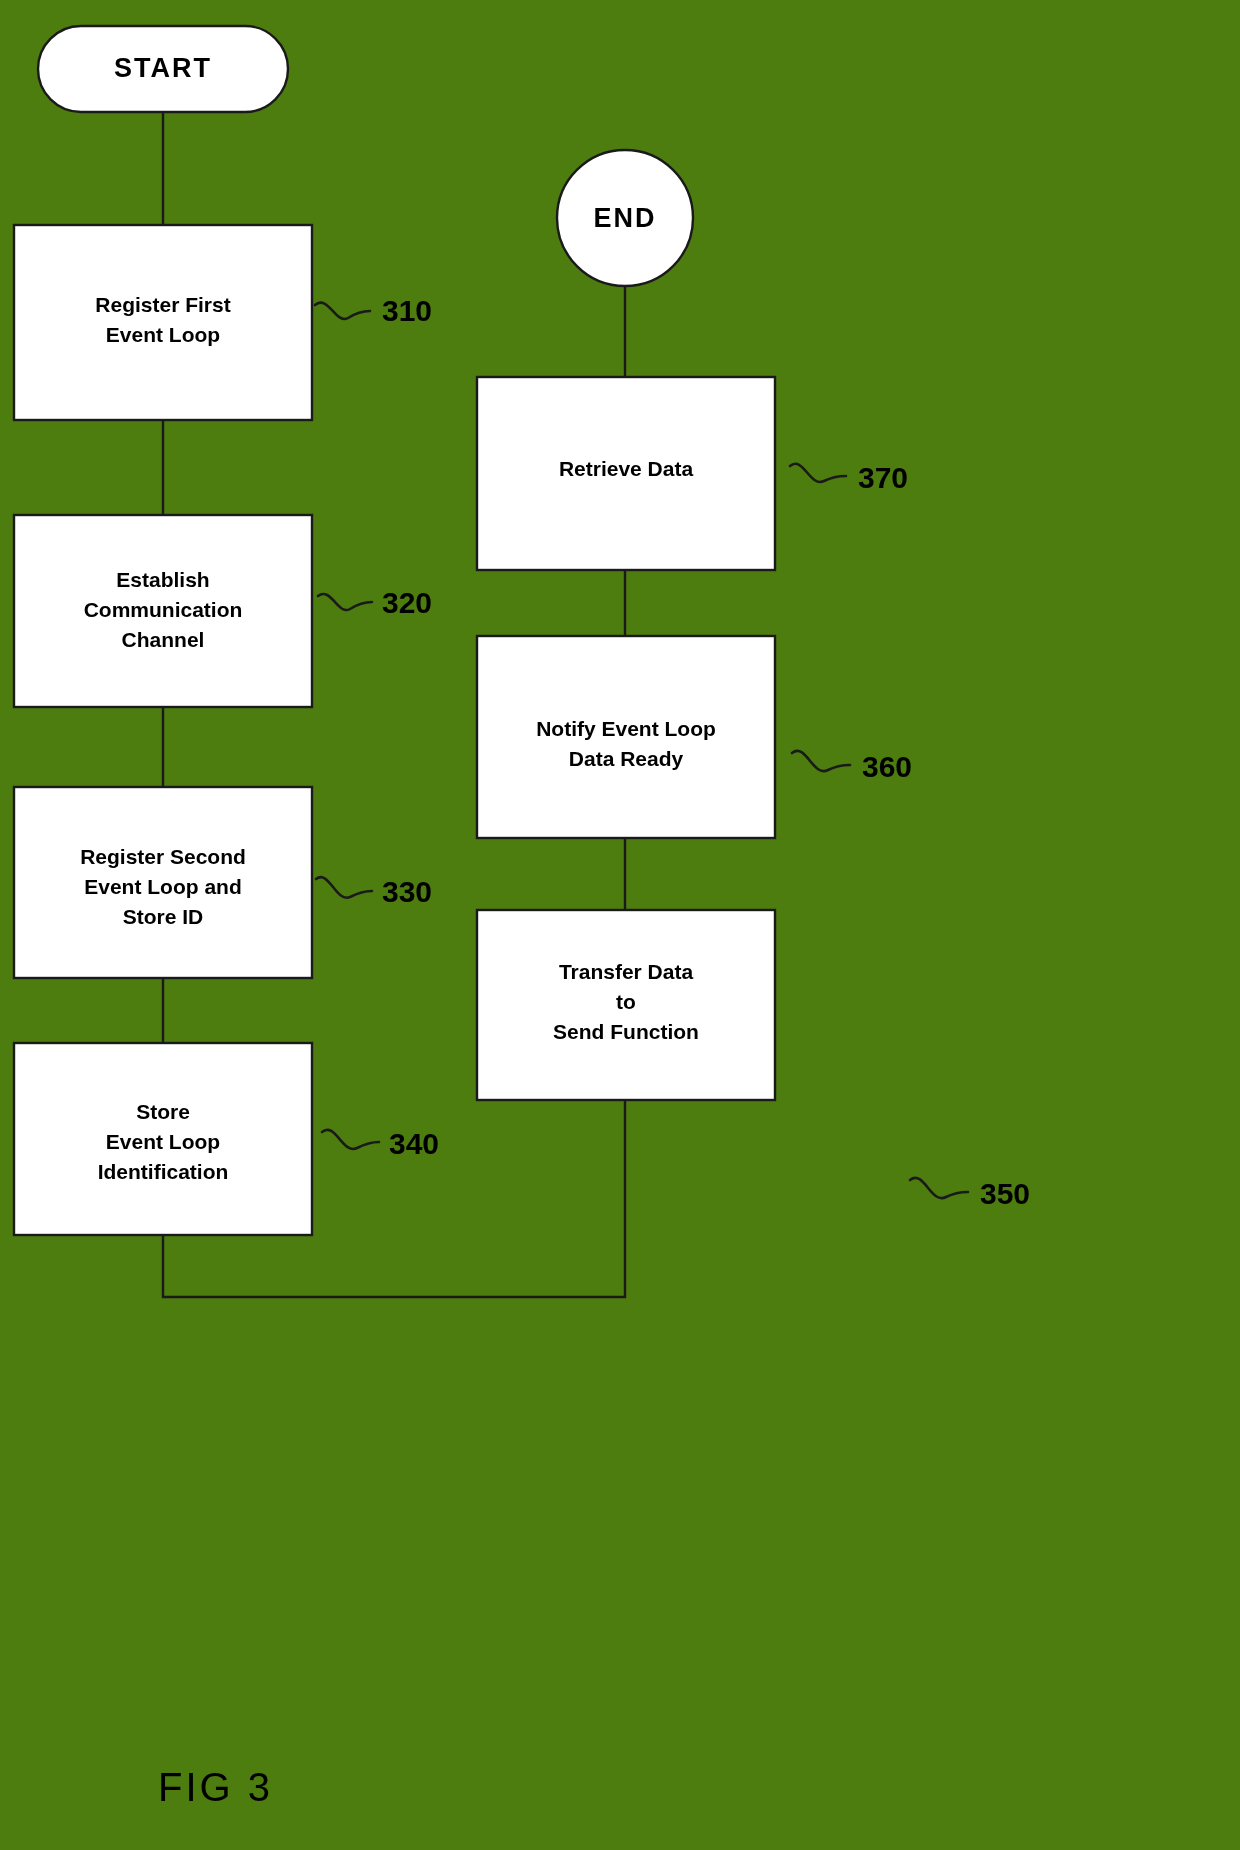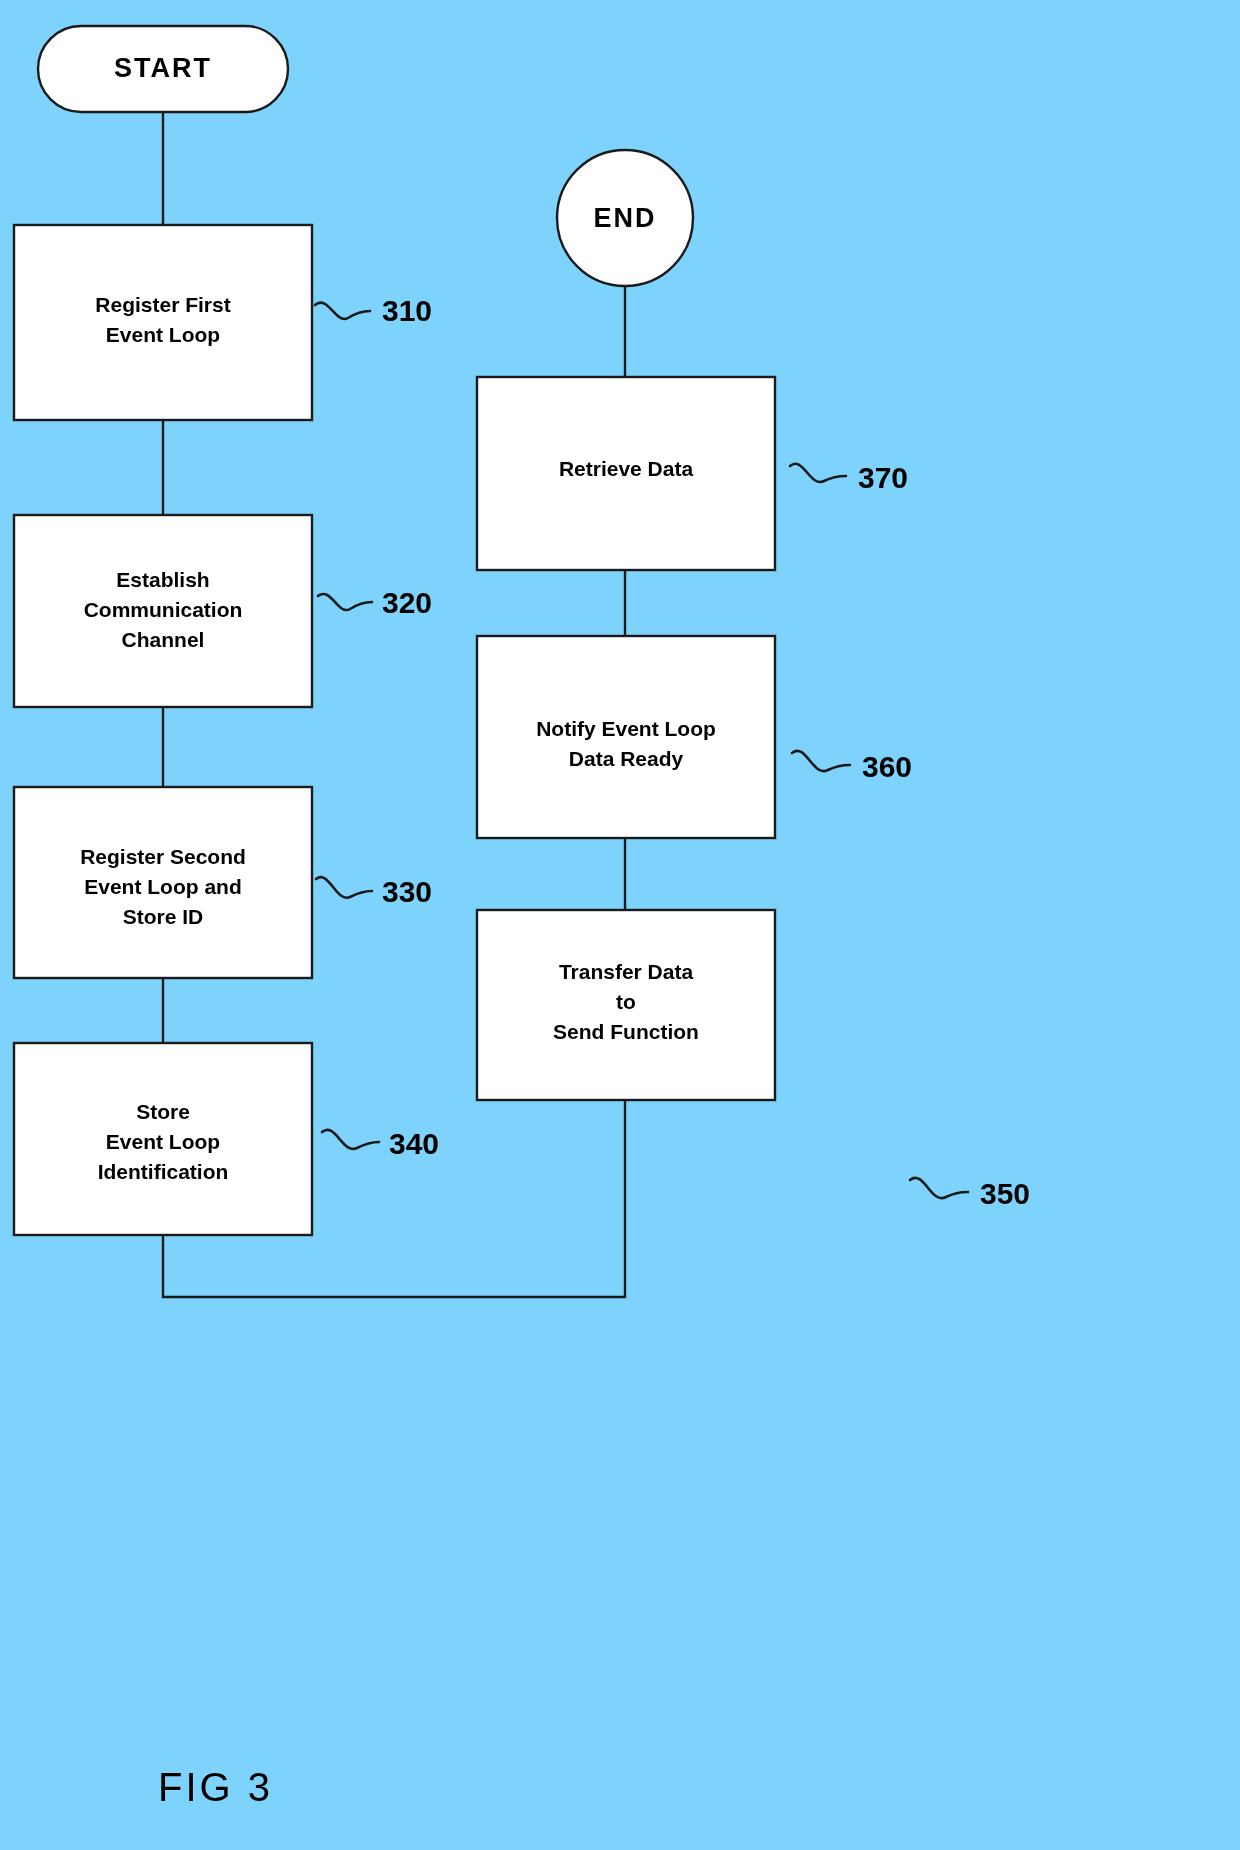--- a/index.html
+++ b/index.html
@@ -9,21 +9,21 @@
     background: #ffffff;
   }
   body {
     font-family: "Liberation Sans", sans-serif;
     color: #000000;
   }
   #page {
     position: relative;
     width: 1240px;
     height: 1850px;
-    background: #7dd3fc;
+    background: #4d7c0f;
     overflow: hidden;
   }
   #diagram-svg {
     position: absolute;
     left: 0;
     top: 0;
     width: 1240px;
     height: 1850px;
   }
   .node-text {

